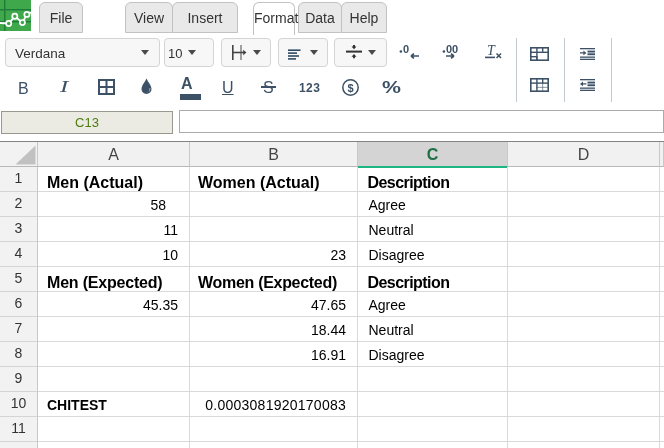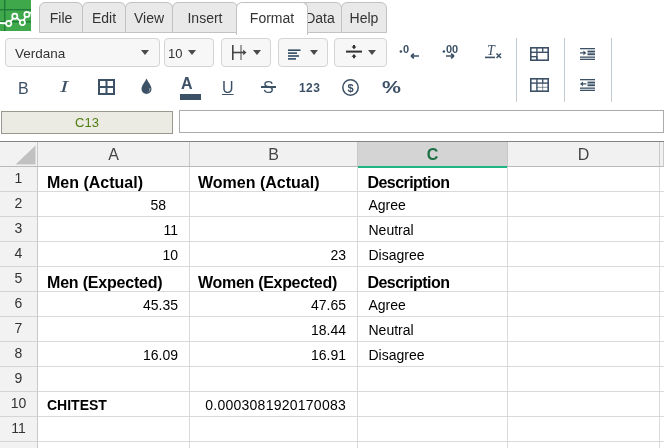--- a/index.html
+++ b/index.html
@@ -57,24 +57,23 @@
     <rect x="0" y="9" width="31" height="1.4" fill="#1e7c38"></rect>
     <rect x="0" y="21" width="31" height="1.4" fill="#1e7c38"></rect>
     <polyline points="0,23 8.7,23.5 14.8,16.2 22.4,22.6 26.9,14.4 31,12.6" fill="none" stroke="#fff" stroke-width="1.8"></polyline>
     <circle cx="8.7" cy="23.5" r="2.6" fill="#3fa84b" stroke="#fff" stroke-width="1.7"></circle>
     <circle cx="14.8" cy="16.2" r="2.6" fill="#3fa84b" stroke="#fff" stroke-width="1.7"></circle>
     <circle cx="22.4" cy="22.6" r="2.6" fill="#3fa84b" stroke="#fff" stroke-width="1.7"></circle>
     <circle cx="26.9" cy="14.4" r="2.6" fill="#3fa84b" stroke="#fff" stroke-width="1.7"></circle>
   </svg>
 
   <div class="tab" style="left:39px;width:44px;">File</div>
-  <div class="tab" style="left:82px;width:44px;">Edit</div>
   <div class="tab" style="left:125px;width:48px;">View</div>
   <div class="tab" style="left:172px;width:66px;">Insert</div>
-  <div class="tab sel" style="left:236px;width:72px;">Format</div>
+  <div class="tab sel" style="left:253px;width:42px;">Format</div>
   <div class="tab" style="left:298px;width:44px;">Data</div>
   <div class="tab" style="left:341px;width:46px;">Help</div>
 
   <div class="tbtn" style="left:5px;width:155px;"></div>
   <div class="abs" style="left:15px;top:38px;height:29px;line-height:31px;font-size:13.5px;color:#333;">Verdana</div>
   <div class="caret" style="left:141px;top:50px;"></div>
 
   <div class="tbtn" style="left:164px;width:50px;"></div>
   <div class="abs" style="left:168px;top:38px;height:29px;line-height:31px;font-size:13px;color:#333;">10</div>
   <div class="caret" style="left:188px;top:50px;"></div>
@@ -246,20 +245,19 @@
   <div class="cell bld" style="left:190px;top:267px;width:167px;letter-spacing:-0.3px;">Women (Expected)</div>
   <div class="cell bld" style="left:358px;top:267px;width:149px;letter-spacing:-0.55px;padding-left:9.5px;">Description</div>
 
   <div class="cell num" style="left:39px;top:292px;width:150px;">45.35</div>
   <div class="cell num" style="left:190px;top:292px;width:167px;">47.65</div>
   <div class="cell" style="left:358px;top:292px;width:149px;">Agree</div>
 
   <div class="cell num" style="left:190px;top:317px;width:167px;">18.44</div>
   <div class="cell" style="left:358px;top:317px;width:149px;">Neutral</div>
 
-  <div class="cell num" style="left:39px;top:342px;width:150px;">16.09</div>
   <div class="cell num" style="left:190px;top:342px;width:167px;">16.91</div>
   <div class="cell" style="left:358px;top:342px;width:149px;">Disagree</div>
 
   <div class="cell bld" style="left:39px;top:392px;width:150px;font-size:14px;line-height:26px;letter-spacing:0;">CHITEST</div>
   <div class="cell num" style="left:190px;top:392px;width:167px;letter-spacing:0.25px;">0.0003081920170083</div>
 
 </div>
 
 </body></html>

